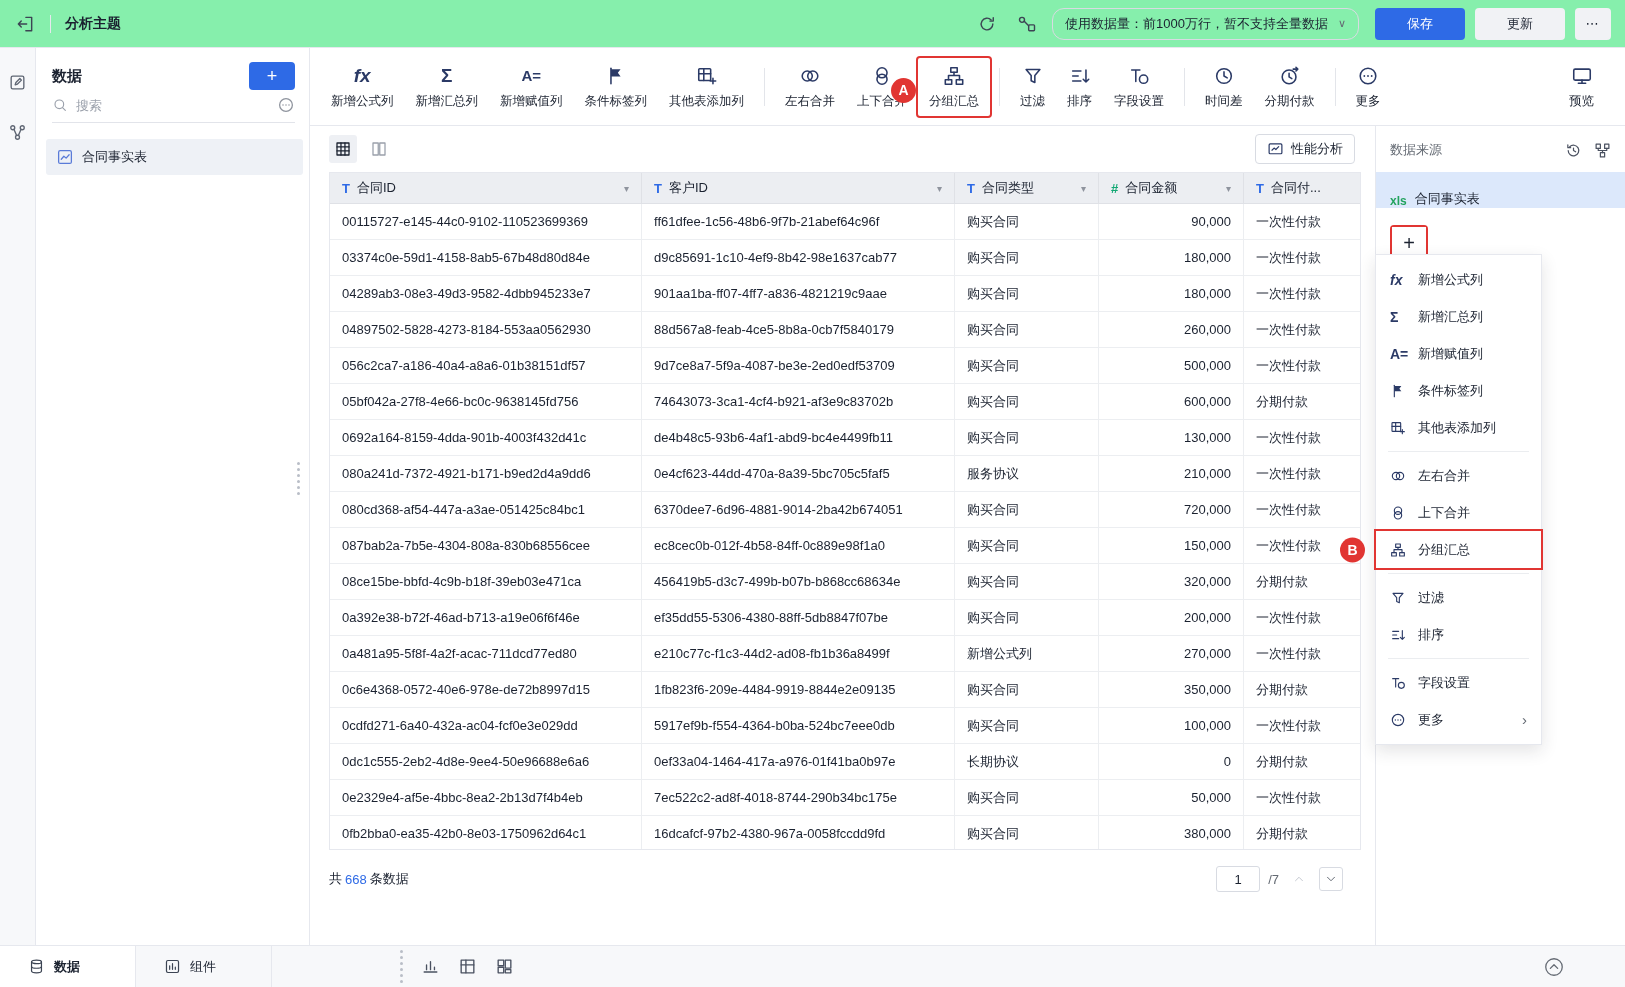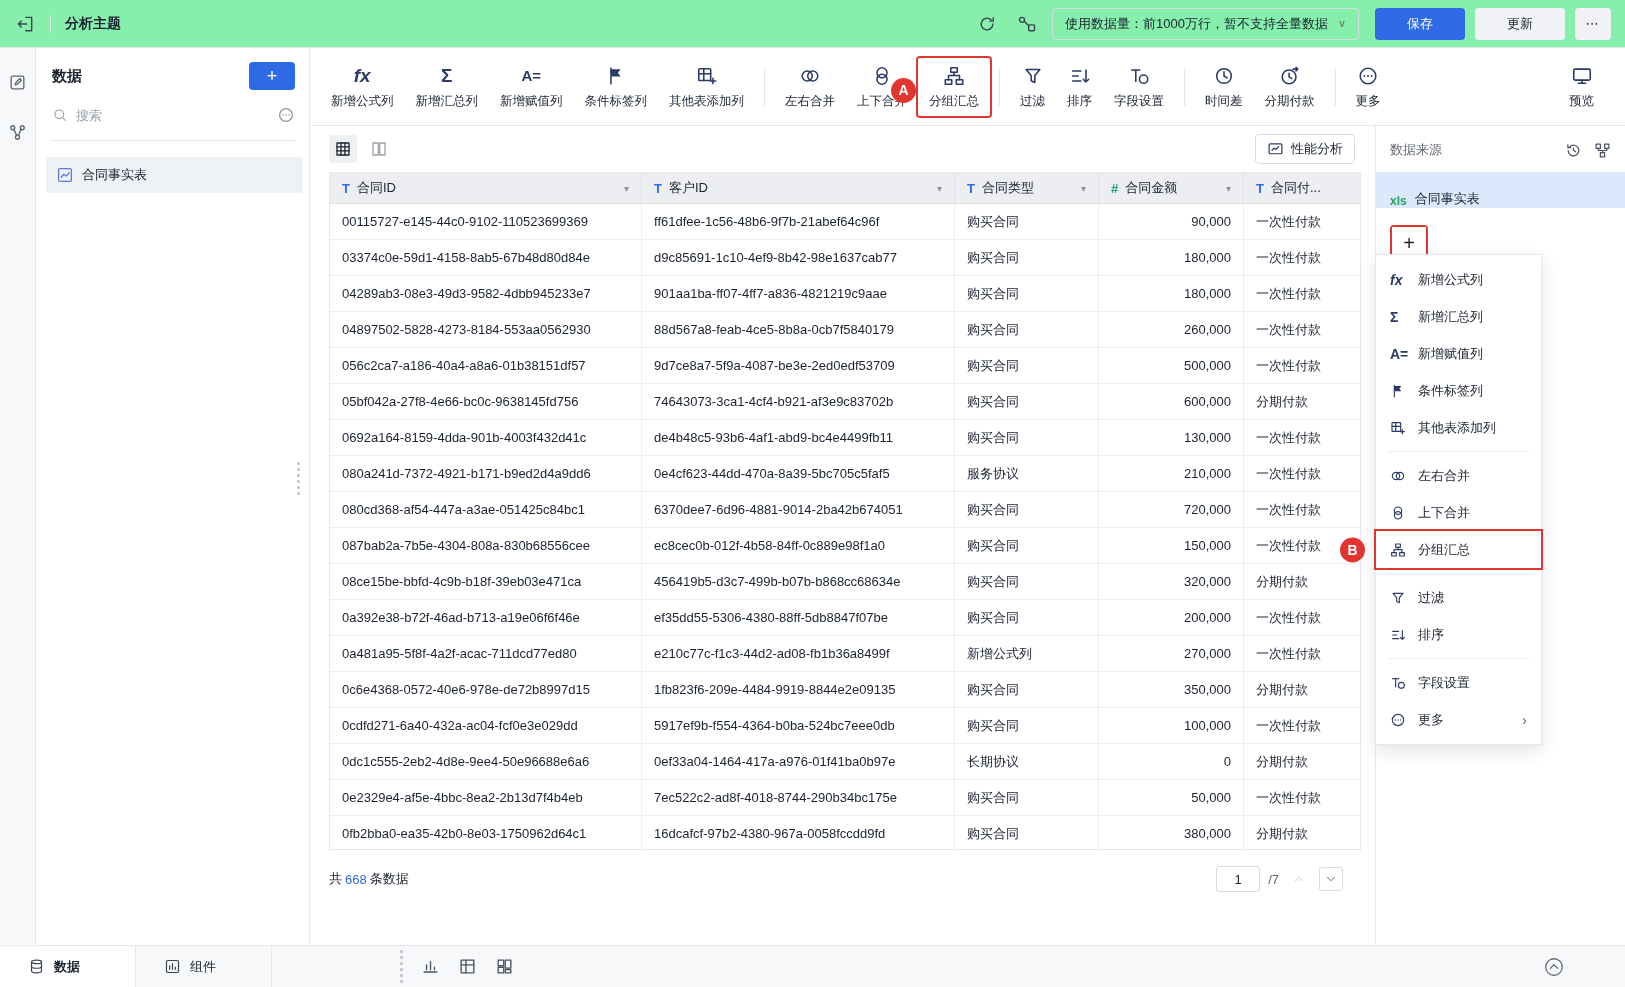--- a/index.html
+++ b/index.html
@@ -9,36 +9,36 @@
   input{font-family:inherit;outline:none}
   .app{width:100%;height:100%;display:flex;flex-direction:column;position:relative}
   .ic{fill:none;stroke:currentColor;stroke-width:1.7;stroke-linecap:round;stroke-linejoin:round;width:22px;height:22px;display:block}
   .spacer{flex:1}
   
   .topbar{height:48px;flex:0 0 48px;display:flex;align-items:center;gap:10px;padding:0 14px 0 10px;border-bottom:1px solid #e6e8ee;background:#86efac}
   .icon-btn{width:30px;height:30px;display:flex;align-items:center;justify-content:center;color:#3c4453;border-radius:4px}
   .icon-btn .ic{width:20px;height:20px}
   .v-div{width:1px;height:18px;background:#e6e8ee}
   .topbar-title{font-size:14px;font-weight:700;margin-left:4px}
-  .data-limit{display:flex;align-items:center;gap:10px;height:32px;border:1px solid #d8dbe2;border-radius:4px;padding:0 12px;color:#1b2230}
+  .data-limit{display:flex;align-items:center;gap:10px;height:32px;border:1px solid #d8dbe2;border-radius:12px;padding:0 12px;color:#1b2230}
   .dl-caret{color:#646a73;font-size:11px}
   .btn-primary{height:32px;min-width:90px;background:#2e6ae6;color:#fff;border-radius:4px;display:flex;align-items:center;justify-content:center;margin-left:6px}
   .btn-secondary{height:32px;min-width:90px;background:#f1f2f5;color:#1b2230;border-radius:4px;display:flex;align-items:center;justify-content:center}
   .btn-ellipsis{min-width:36px;width:36px;letter-spacing:2px}
   
   .body-row{flex:1;display:flex;min-height:0}
   .icon-strip{width:36px;background:#f7f8fa;border-right:1px solid #e6e8ee;display:flex;flex-direction:column;align-items:center;padding-top:22px;gap:26px}
   .strip-btn{width:24px;height:24px;color:#5f6673;display:flex;align-items:center;justify-content:center}
   .strip-btn .ic{width:19px;height:19px}
   
   .left-panel{width:274px;border-right:1px solid #e6e8ee;padding:14px 14px 0 16px;position:relative}
   .panel-head{display:flex;align-items:center;justify-content:space-between}
   .panel-title{font-size:15px;font-weight:700}
   .add-btn{width:46px;height:28px;background:#2e6ae6;color:#fff;border-radius:4px;font-size:18px;display:flex;align-items:center;justify-content:center}
-  .search-row{margin-top:16px;display:flex;align-items:center;gap:8px;border-bottom:1px solid #e2e4ea;padding-bottom:16px;color:#9aa0ab}
+  .search-row{margin-top:6px;display:flex;align-items:center;gap:8px;border-bottom:1px solid #e2e4ea;padding-bottom:8px;color:#9aa0ab}
   .search-row .ic{width:16px;height:16px}
   .search-input{border:none;flex:1;font-size:13px;color:#1b2230;min-width:0}
   .search-input::placeholder{color:#9aa0ab}
   .more-sm{color:#8f949e;display:flex}
   .more-sm .ic{width:18px;height:18px}
   .table-item{margin:16px -8px 0 -6px;height:36px;display:flex;align-items:center;gap:8px;padding:0 10px;border-radius:3px;font-size:13px}
   .table-item.selected{background:#eef1f6}
   .ti-ic{color:#5a7bd8;display:flex}
   .ti-ic .ic{width:18px;height:18px}
   

